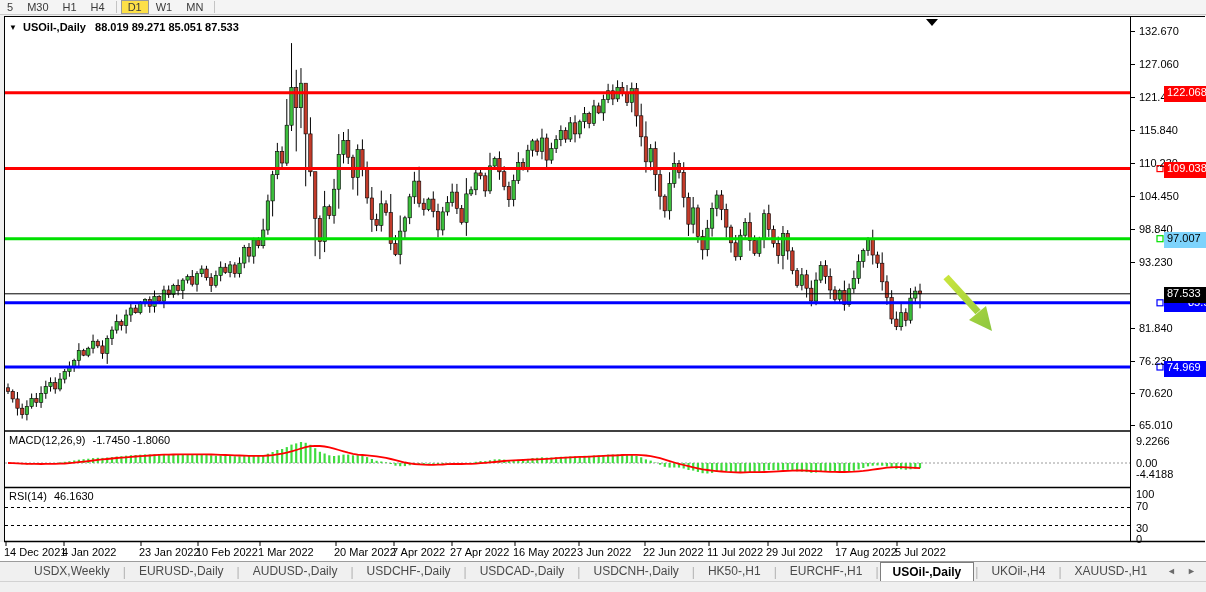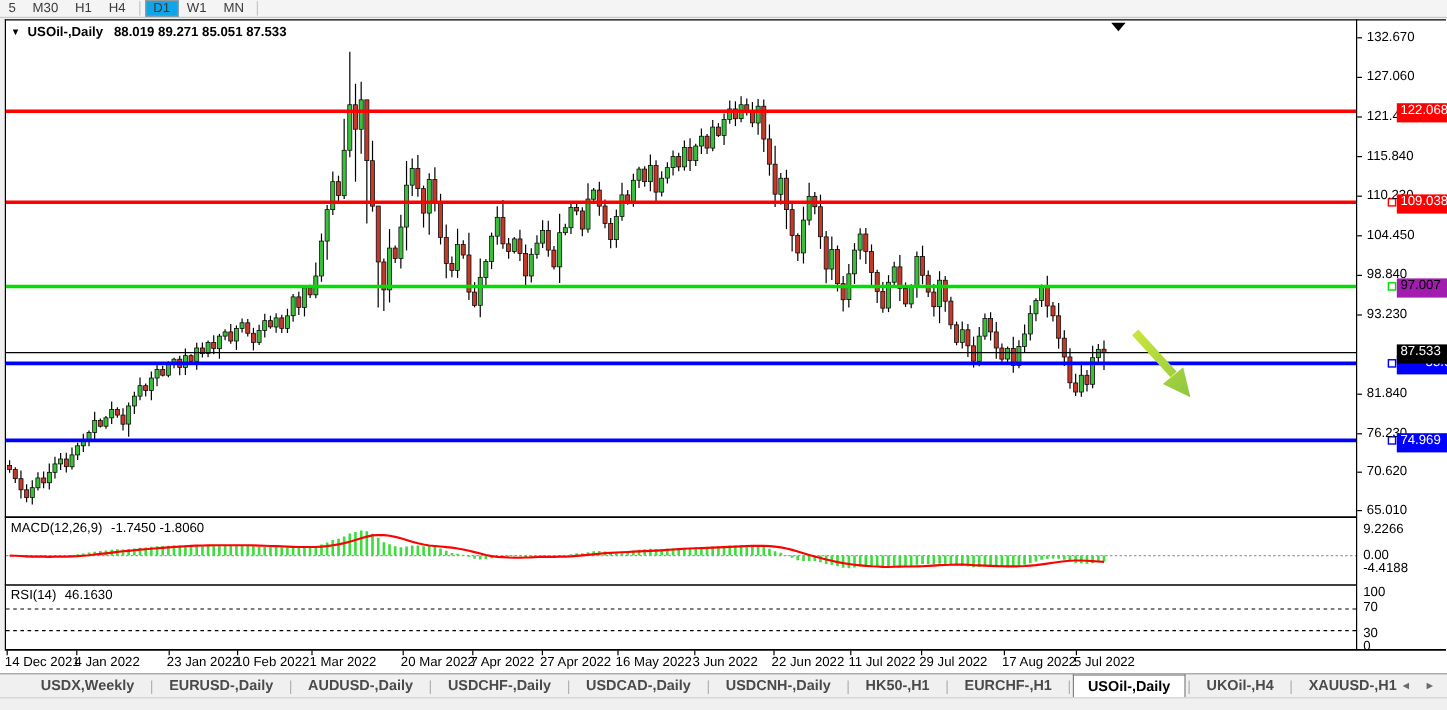--- a/index.html
+++ b/index.html
@@ -2,36 +2,36 @@
 <html><head>
 <meta charset="utf-8">
 <style>
   html,body{margin:0;padding:0;}
   .screen{position:relative;width:1206px;height:592px;background:#f0f0f0;overflow:hidden;
           font-family:"Liberation Sans",sans-serif;-webkit-font-smoothing:antialiased;}
   
   .toolbar{position:absolute;left:0;top:0;width:1206px;height:14px;background:#f4f4f4;
            border-bottom:1px solid #c9c9c9;display:flex;align-items:center;font-size:11px;color:#3a3a3a;}
   .tfbtn{padding:0 7px;height:14px;line-height:14px;cursor:default;}
-  .tfbtn.active{background:#0ea5e9;border:1px solid #9a9a9a;height:12px;line-height:12px;padding:0 6px;}
+  .tfbtn.active{background:#fde047;border:1px solid #9a9a9a;height:12px;line-height:12px;padding:0 6px;}
   .vsep{width:1px;height:12px;background:#c4c4c4;margin:0 4px;}
   
   .chart-title{position:absolute;left:9px;top:21px;font-size:11px;font-weight:bold;color:#000;white-space:nowrap;}
   .menu-arrow{font-size:8px;margin-right:3px;position:relative;top:-1px;}
   .ind-label{position:absolute;left:9px;font-size:11px;color:#000;white-space:nowrap;}
   .ptick{position:absolute;left:1139px;font-size:11px;color:#000;height:12px;line-height:12px;white-space:nowrap;}
   .pdash{position:absolute;left:1131px;width:4px;height:1px;background:#000;}
   .badge{position:absolute;left:1164px;width:39px;height:16px;line-height:13px;font-size:11px;
          padding-left:3px;overflow:hidden;white-space:nowrap;}
   .iatick{position:absolute;left:1136px;font-size:11px;color:#000;height:12px;line-height:12px;white-space:nowrap;}
   .dlabel{position:absolute;top:546px;font-size:11px;color:#000;white-space:nowrap;}
   
   .tabbar{position:absolute;left:0;top:561px;width:1206px;height:20px;background:#f0f0f0;
           border-top:1px solid #9c9c9c;display:flex;align-items:center;font-size:12px;color:#4a4a4a;padding-left:22px;box-sizing:border-box;}
-  .tab{padding:0 12px;height:19px;line-height:19px;cursor:default;white-space:nowrap;font-weight:bold;}
+  .tab{padding:0 12px;height:19px;line-height:19px;cursor:default;white-space:nowrap;}
   .tab.active{background:#ffffff;border:1px solid #7e7e7e;border-bottom:none;font-weight:bold;color:#000;
               height:19px;line-height:18px;}
   .tabsep{color:#b0b0b0;padding:0 1px;}
   .tabnav{position:absolute;top:566px;font-size:9px;color:#6b6b6b;cursor:default;}
   .statusbar{position:absolute;left:0;top:581px;width:1206px;height:11px;background:#f0f0f0;border-top:1px solid #d2d2d2;}
   svg{position:absolute;left:0;top:0;}
 </style>
 </head>
 <body>
 
@@ -738,21 +738,21 @@
       <div class="dlabel" style="left:450px;">27 Apr 2022</div>
       <div class="dlabel" style="left:513px;">16 May 2022</div>
       <div class="dlabel" style="left:577px;">3 Jun 2022</div>
       <div class="dlabel" style="left:643px;">22 Jun 2022</div>
       <div class="dlabel" style="left:707px;">11 Jul 2022</div>
       <div class="dlabel" style="left:766px;text-align:center;">29 Jul 2022</div>
       <div class="dlabel" style="left:835px;">17 Aug 2022</div>
       <div class="dlabel" style="left:895px;">5 Jul 2022</div>
       <div class="badge" style="top:86px;background:#FF0000;color:#FFFFFF;">122.068</div>
       <div class="badge" style="top:162px;background:#FF0000;color:#FFFFFF;">109.038</div>
-      <div class="badge" style="top:232px;background:#a21caf;color:#000000;">97.007</div>
+      <div class="badge" style="top:232px;background:#7dd3fc;color:#000000;">97.007</div>
       <div class="badge" style="top:296px;background:#0000FF;color:#FFFFFF;padding-left:24px;">85.988</div>
       <div class="badge" style="top:361px;background:#0000FF;color:#FFFFFF;">74.969</div>
       <div class="badge" style="top:287px;background:#000000;color:#FFFFFF;">87.533</div>
     </div>
 
   <div class="tabbar" id="tabbar">
       <span class="tab">USDX,Weekly</span>
       <span class="tabsep">|</span>
       <span class="tab">EURUSD-,Daily</span>
       <span class="tabsep">|</span>

